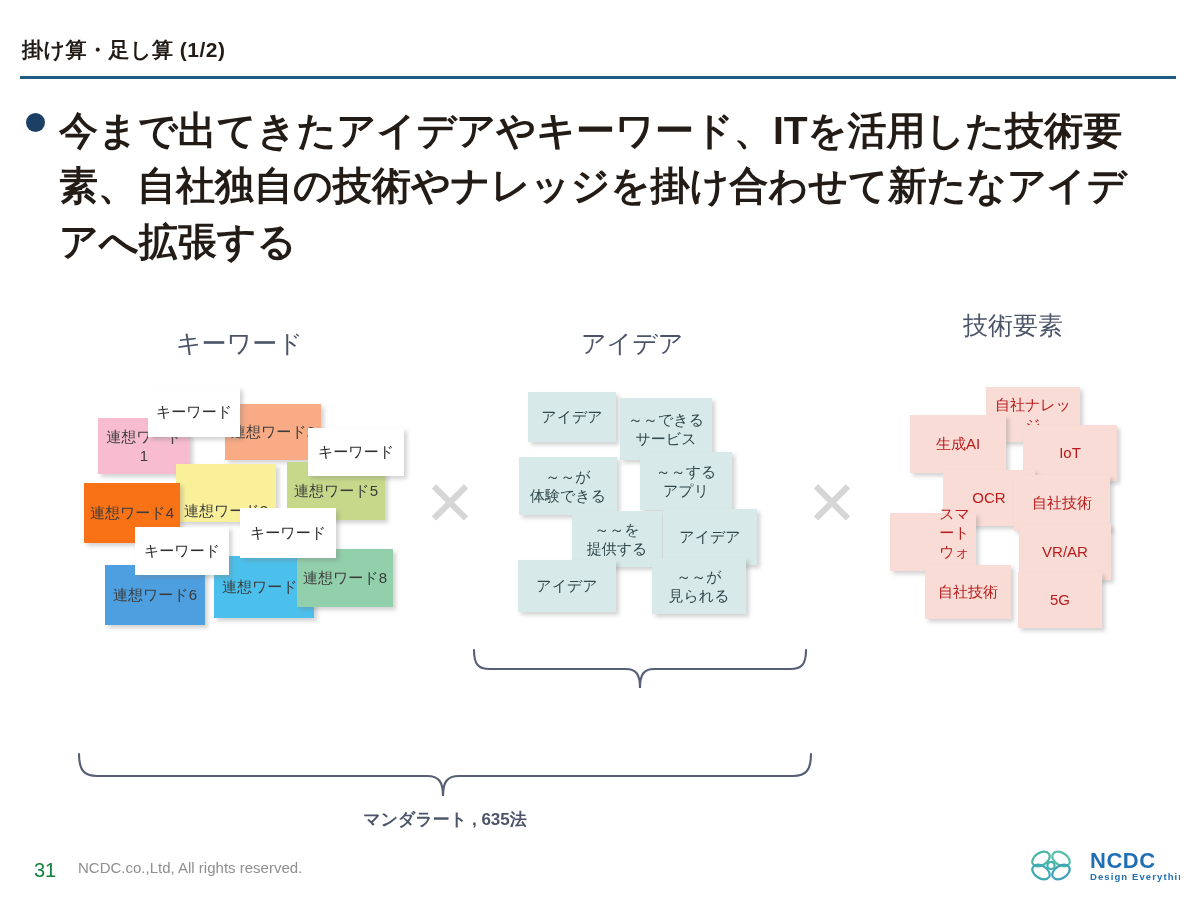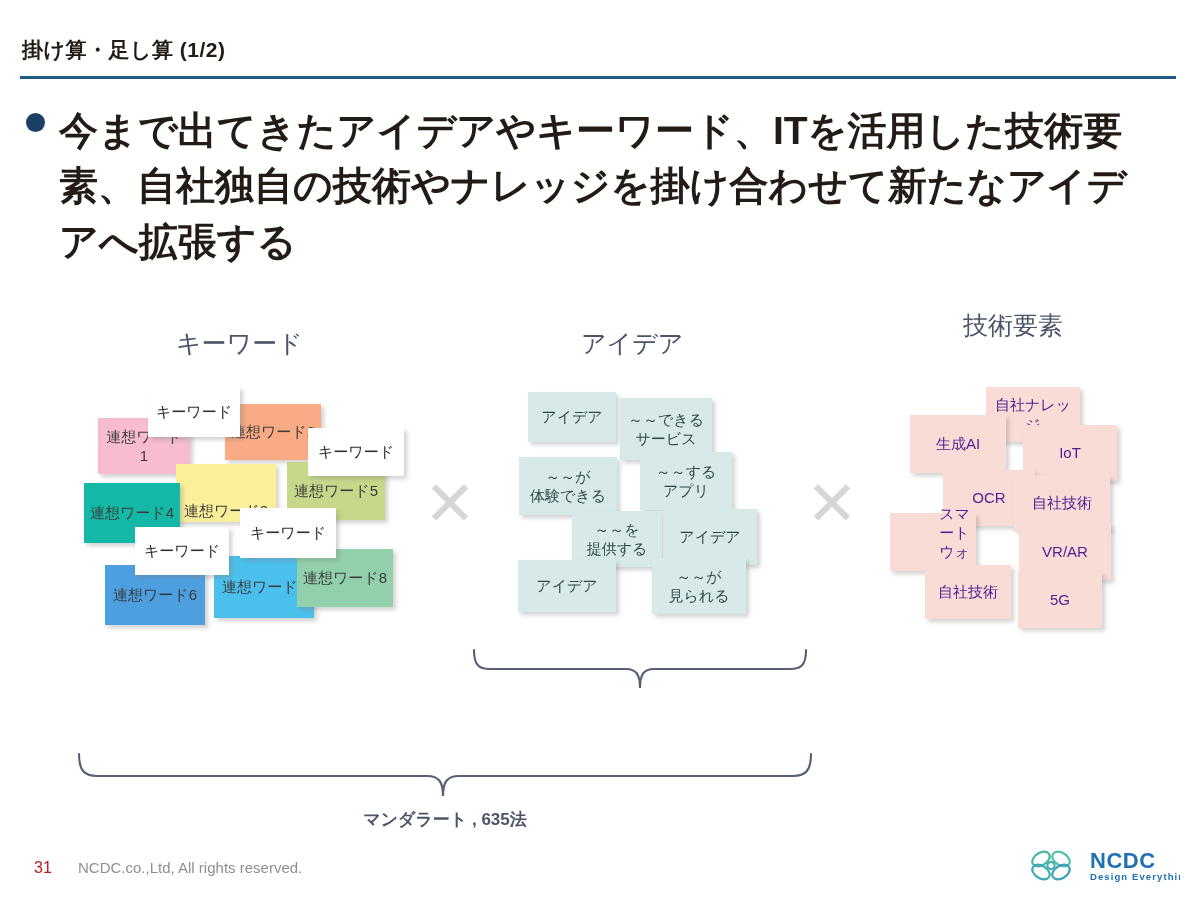--- a/index.html
+++ b/index.html
@@ -85,21 +85,21 @@
     align-items: center;
     justify-content: center;
     text-align: center;
     line-height: 1.28;
     box-shadow: 3px 3px 4px rgba(120,120,120,0.33);
     padding: 2px 4px;
   }
   .card.kw-colored { font-size: 15px; color: #3b3b3b; }
   .card.kw-white   { font-size: 15px; color: #2c2c2c; background: #ffffff; }
   .card.idea-card  { font-size: 15px; color: #30484d; background: #d7e9e8; }
-  .card.tech-card  { font-size: 15px; color: #4c1d95; background: #fadcd6; }
+  .card.tech-card  { font-size: 15px; color: #b91c1c; background: #fadcd6; }
 
   
   .mult-symbol {
     position: absolute;
     color: #d6d6d6;
     font-size: 62px;
     line-height: 1;
     font-weight: bold;
     user-select: none;
   }
@@ -119,22 +119,22 @@
   #brace-idea-wrap  { left: 470px; top: 648px; }
   #brace-idea-label { left: 470px; top: 700px; width: 340px; }
   #brace-all-wrap   { left: 75px; top: 752px; }
   #brace-all-label  { left: 75px; top: 808px; width: 740px; }
 
   
   #footer-page-number {
     position: absolute;
     left: 34px;
     top: 859px;
-    font-size: 16px;
-    color: #b91c1c;
+    font-size: 20px;
+    color: #15803d;
   }
   #footer-copyright {
     position: absolute;
     left: 78px;
     top: 859px;
     font-size: 15px;
     color: #8f8f8f;
   }
   #brand-logo {
     position: absolute;
@@ -164,21 +164,21 @@
   <div id="cards-keyword">
       <div class="card kw-colored" style="left: 98px; top: 418px; width: 92px; height: 56px; background: rgb(248, 188, 208);">
         <span style="white-space: pre-line;">連想ワード1</span>
       </div>
       <div class="card kw-colored" style="left: 225px; top: 404px; width: 96px; height: 56px; background: rgb(248, 171, 133);">
         <span style="white-space: pre-line;">連想ワード2</span>
       </div>
       <div class="card kw-colored" style="left: 176px; top: 464px; width: 100px; height: 58px; background: rgb(251, 240, 154); align-items: flex-end;">
         <span style="white-space: pre-line;">連想ワード3</span>
       </div>
-      <div class="card kw-colored" style="left: 84px; top: 483px; width: 96px; height: 60px; background: #14b8a6;">
+      <div class="card kw-colored" style="left: 84px; top: 483px; width: 96px; height: 60px; background: #f97316;">
         <span style="white-space: pre-line;">連想ワード4</span>
       </div>
       <div class="card kw-colored" style="left: 287px; top: 462px; width: 98px; height: 58px; background: rgb(198, 217, 138);">
         <span style="white-space: pre-line;">連想ワード5</span>
       </div>
       <div class="card kw-colored" style="left: 105px; top: 565px; width: 100px; height: 60px; background: rgb(78, 159, 224);">
         <span style="white-space: pre-line;">連想ワード6</span>
       </div>
       <div class="card kw-colored" style="left: 214px; top: 556px; width: 100px; height: 62px; background: rgb(76, 192, 236);">
         <span style="white-space: pre-line;">連想ワード7</span>

